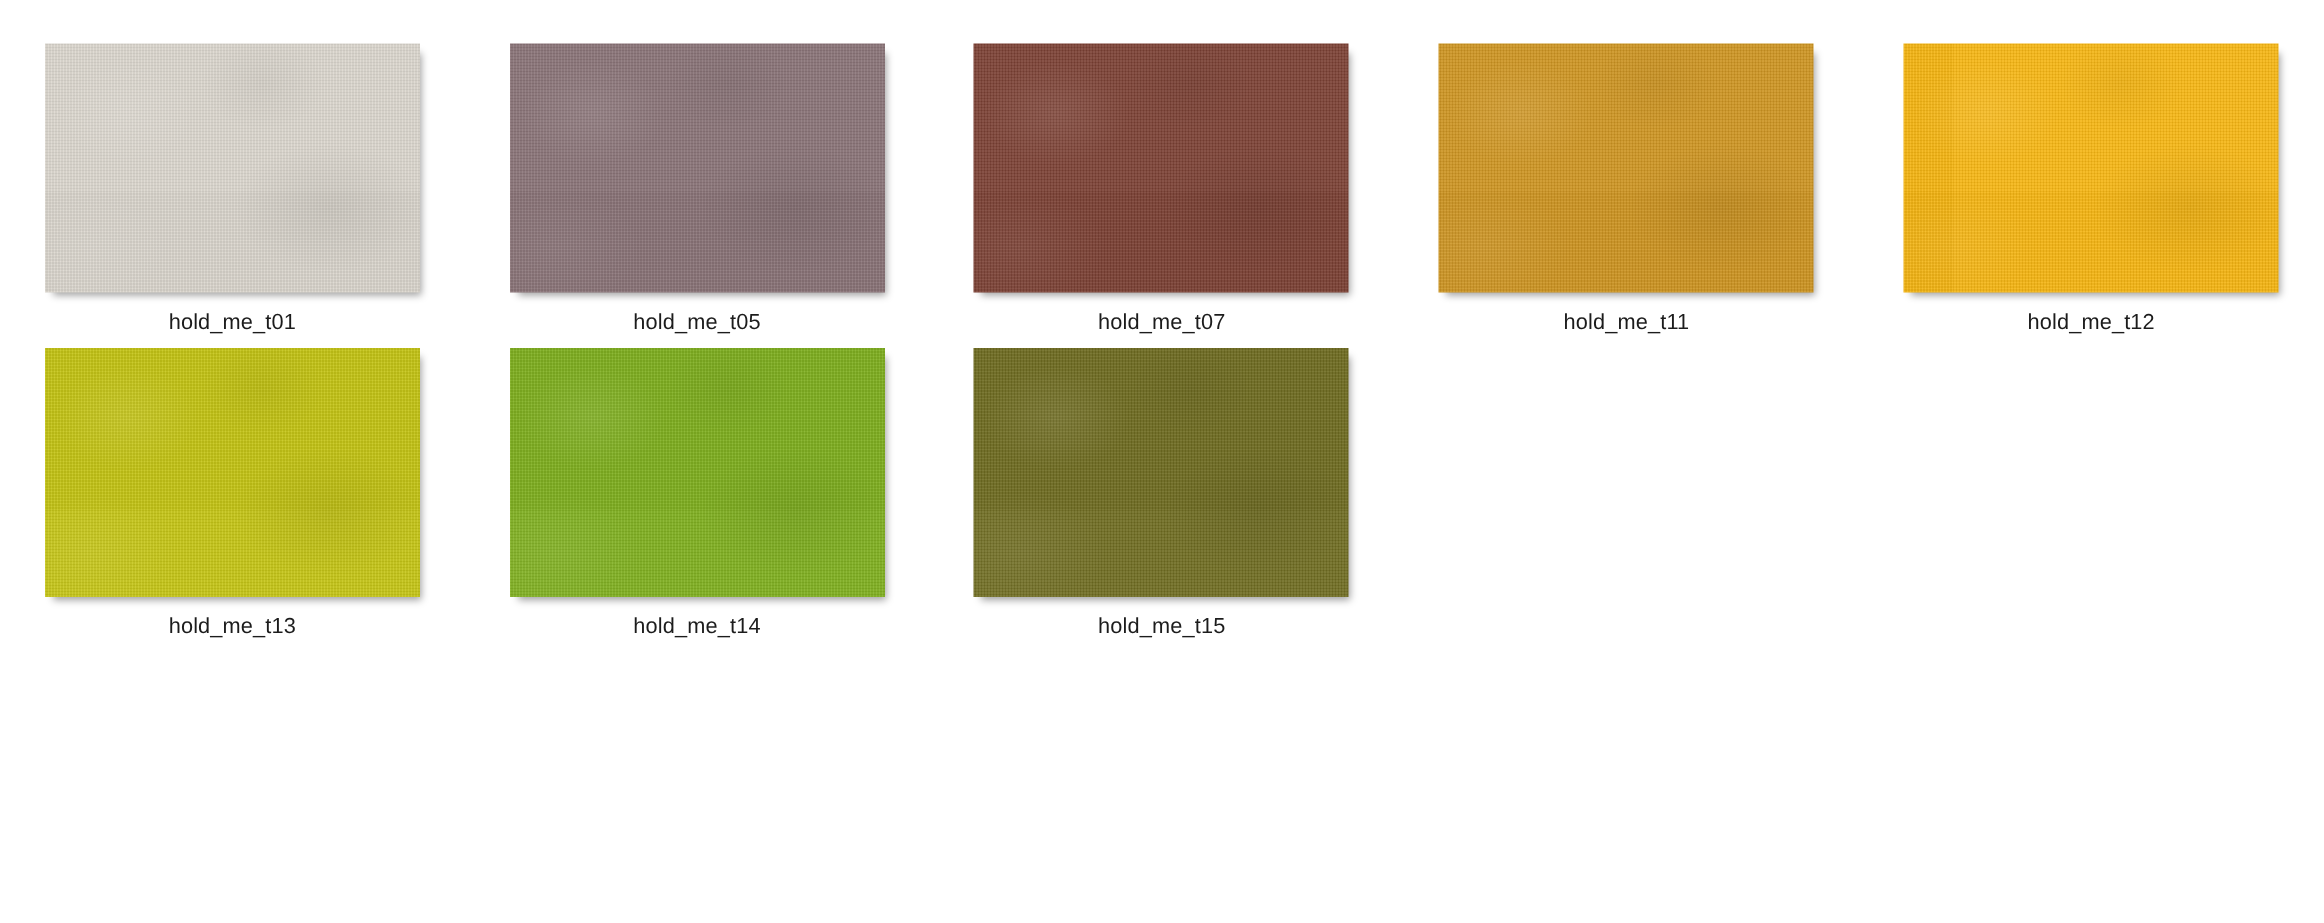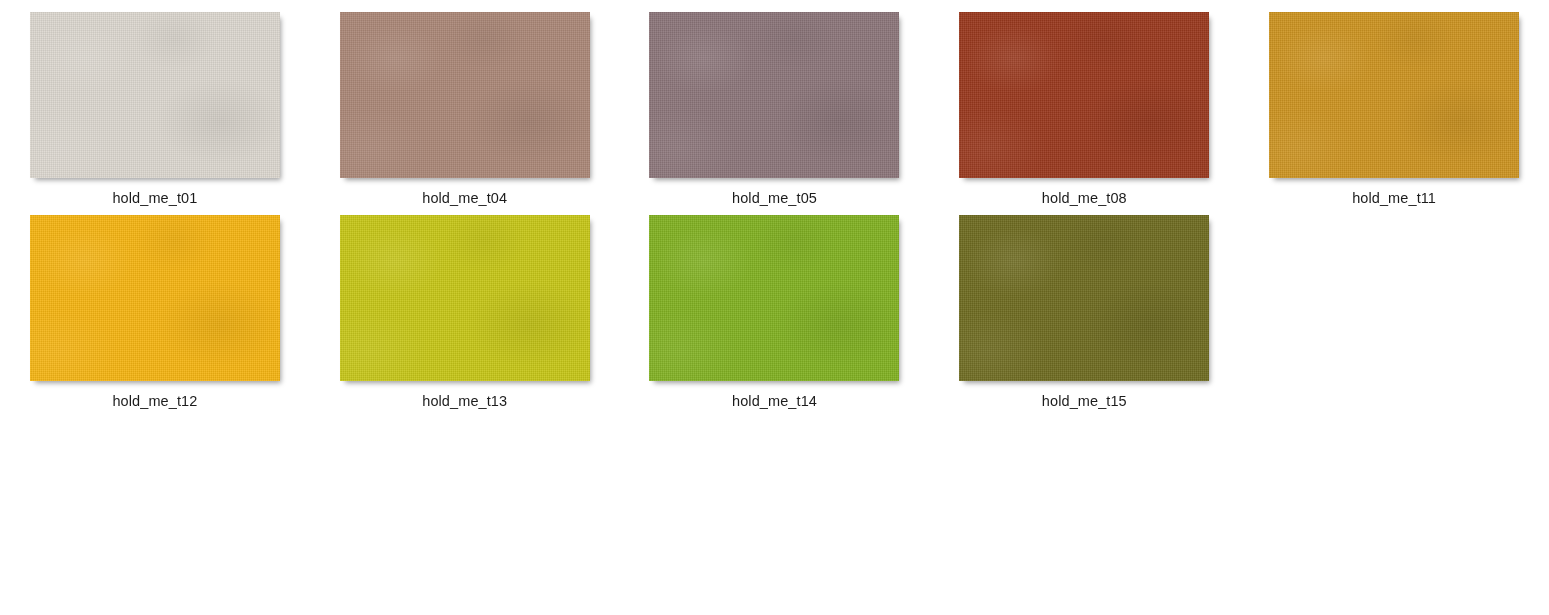--- a/index.html
+++ b/index.html
@@ -16,21 +16,21 @@
 
   #swatch-grid {
     position: relative;
     width: 1471px;
     height: 615px;
     display: grid;
     grid-template-columns: repeat(5, 309.8px);
     grid-template-rows: repeat(3, 203px);
     align-content: start;
     box-sizing: border-box;
-    padding-top: 10px;
+    padding-top: 27px;
   }
 
   .swatch-cell {
     position: relative;
     width: 309.8px;
     height: 203px;
     box-sizing: border-box;
     display: flex;
     flex-direction: column;
     align-items: center;
@@ -90,30 +90,26 @@
 </style>
 </head>
 <body style="background: rgb(255, 255, 255);">
 
 <div id="swatch-grid">
     <div class="swatch-cell">
       <div class="swatch-chip" style="background-color: rgb(220, 215, 207);"></div>
       <div class="swatch-label">hold_me_t01</div>
     </div>
     <div class="swatch-cell">
-      <div class="swatch-chip" style="background-color: rgb(171, 135, 119);"></div>
-      <div class="swatch-label">hold_me_t04</div>
-    </div>
-    <div class="swatch-cell">
       <div class="swatch-chip" style="background-color: rgb(139, 117, 121);"></div>
       <div class="swatch-label">hold_me_t05</div>
     </div>
     <div class="swatch-cell">
-      <div class="swatch-chip" style="background-color: rgb(153, 56, 29);"></div>
-      <div class="swatch-label">hold_me_t08</div>
+      <div class="swatch-chip" style="background-color: rgb(122, 63, 51);"></div>
+      <div class="swatch-label">hold_me_t07</div>
     </div>
     <div class="swatch-cell">
       <div class="swatch-chip" style="background-color: rgb(204, 147, 32);"></div>
       <div class="swatch-label">hold_me_t11</div>
     </div>
     <div class="swatch-cell">
       <div class="swatch-chip" style="background-color: rgb(245, 181, 18);"></div>
       <div class="swatch-label">hold_me_t12</div>
     </div>
     <div class="swatch-cell">

